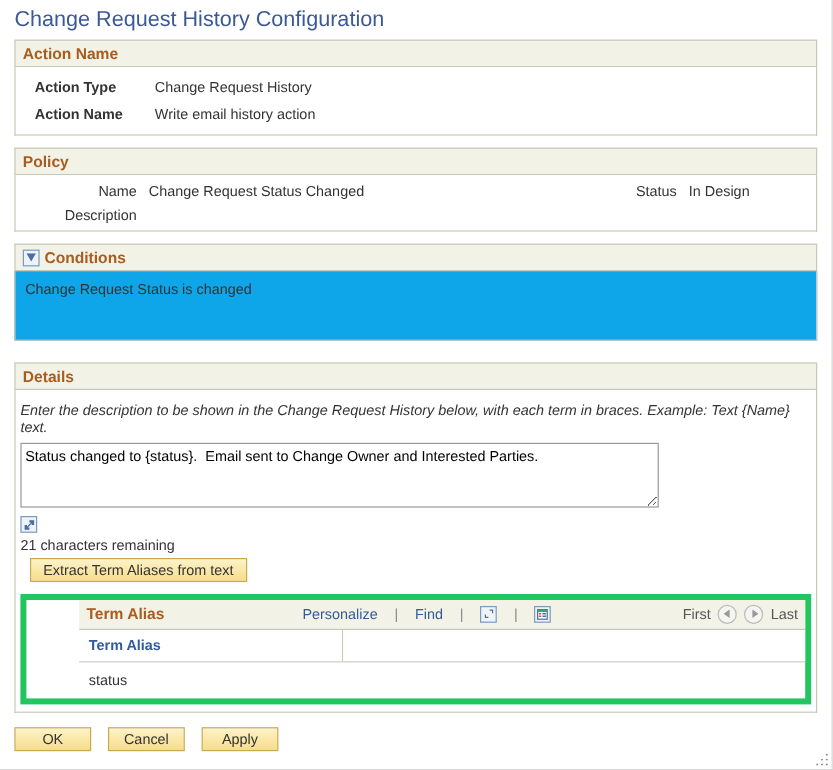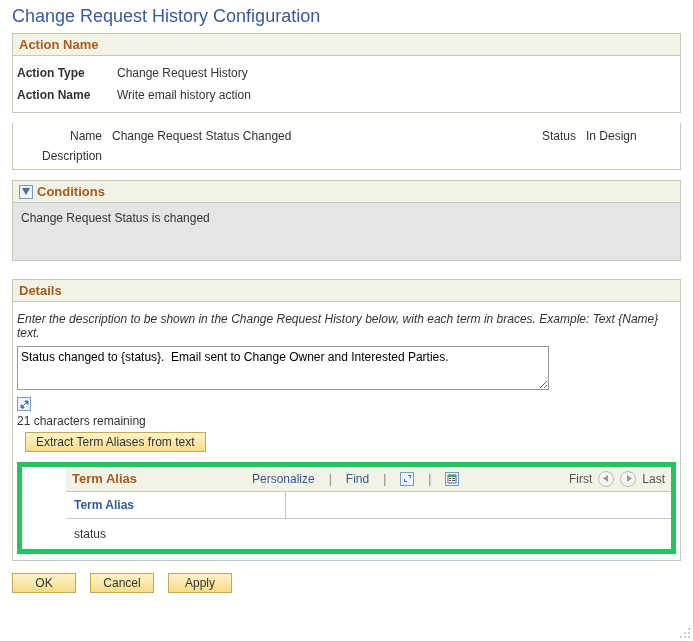--- a/index.html
+++ b/index.html
@@ -45,21 +45,21 @@
     width: 14px; height: 14px;
     border: 1px solid #7a9bbd;
     background: #eef3f9;
     align-items: center;
     justify-content: center;
   }
   .toggle-icon svg { display:block; }
   .group-body {
     border: 1px solid #c8c8b8;
     border-top: none;
-    padding: 6px 4px;
+    padding: 6px 16px;
     background: #fff;
   }
   .kv-row { display: flex; padding: 4px 0; }
   .kv-label {
     font-weight: bold;
     color: #333;
     text-align: right;
     padding-right: 8px;
   }
   .kv-value { flex: 1; color: #333; }
@@ -67,28 +67,28 @@
   .policy-grid {
     display: grid;
     grid-template-columns: 95px 1fr 60px 90px;
     row-gap: 6px;
     align-items: start;
   }
   .policy-grid .lbl { font-weight: normal; text-align: right; padding-right: 10px; }
   .conditions-body {
     border: 1px solid #c8c8b8;
     border-top: none;
-    background: #e5e5e5;
+    background: #0ea5e9;
     padding: 8px;
     height: 58px;
   }
   .details-instruction { padding: 4px 0 6px 0; font-style: italic; }
   textarea.history-text {
     width: 532px;
-    height: 44px;
+    height: 54px;
     font-family: Arial, Helvetica, sans-serif;
     font-size: 12px;
     padding: 3px;
     resize: both;
     border: 1px solid #999;
   }
   .expand-icon {
     display: inline-flex;
     width: 14px; height: 14px;
     border: 1px solid #7a9bbd;
@@ -201,20 +201,21 @@
         <div class="kv-value">Change Request History</div>
       </div>
       <div class="kv-row">
         <div class="kv-label">Action Name</div>
         <div class="kv-value">Write email history action</div>
       </div>
     </div>
   </div>
 
   <div class="group">
+    <div class="group-header">Policy</div>
     <div class="group-body">
       <div class="policy-grid">
         <div class="lbl">Name</div>
         <div>Change Request Status Changed</div>
         <div class="lbl">Status</div>
         <div>In Design</div>
         <div class="lbl">Description</div>
       </div>
     </div>
   </div>

